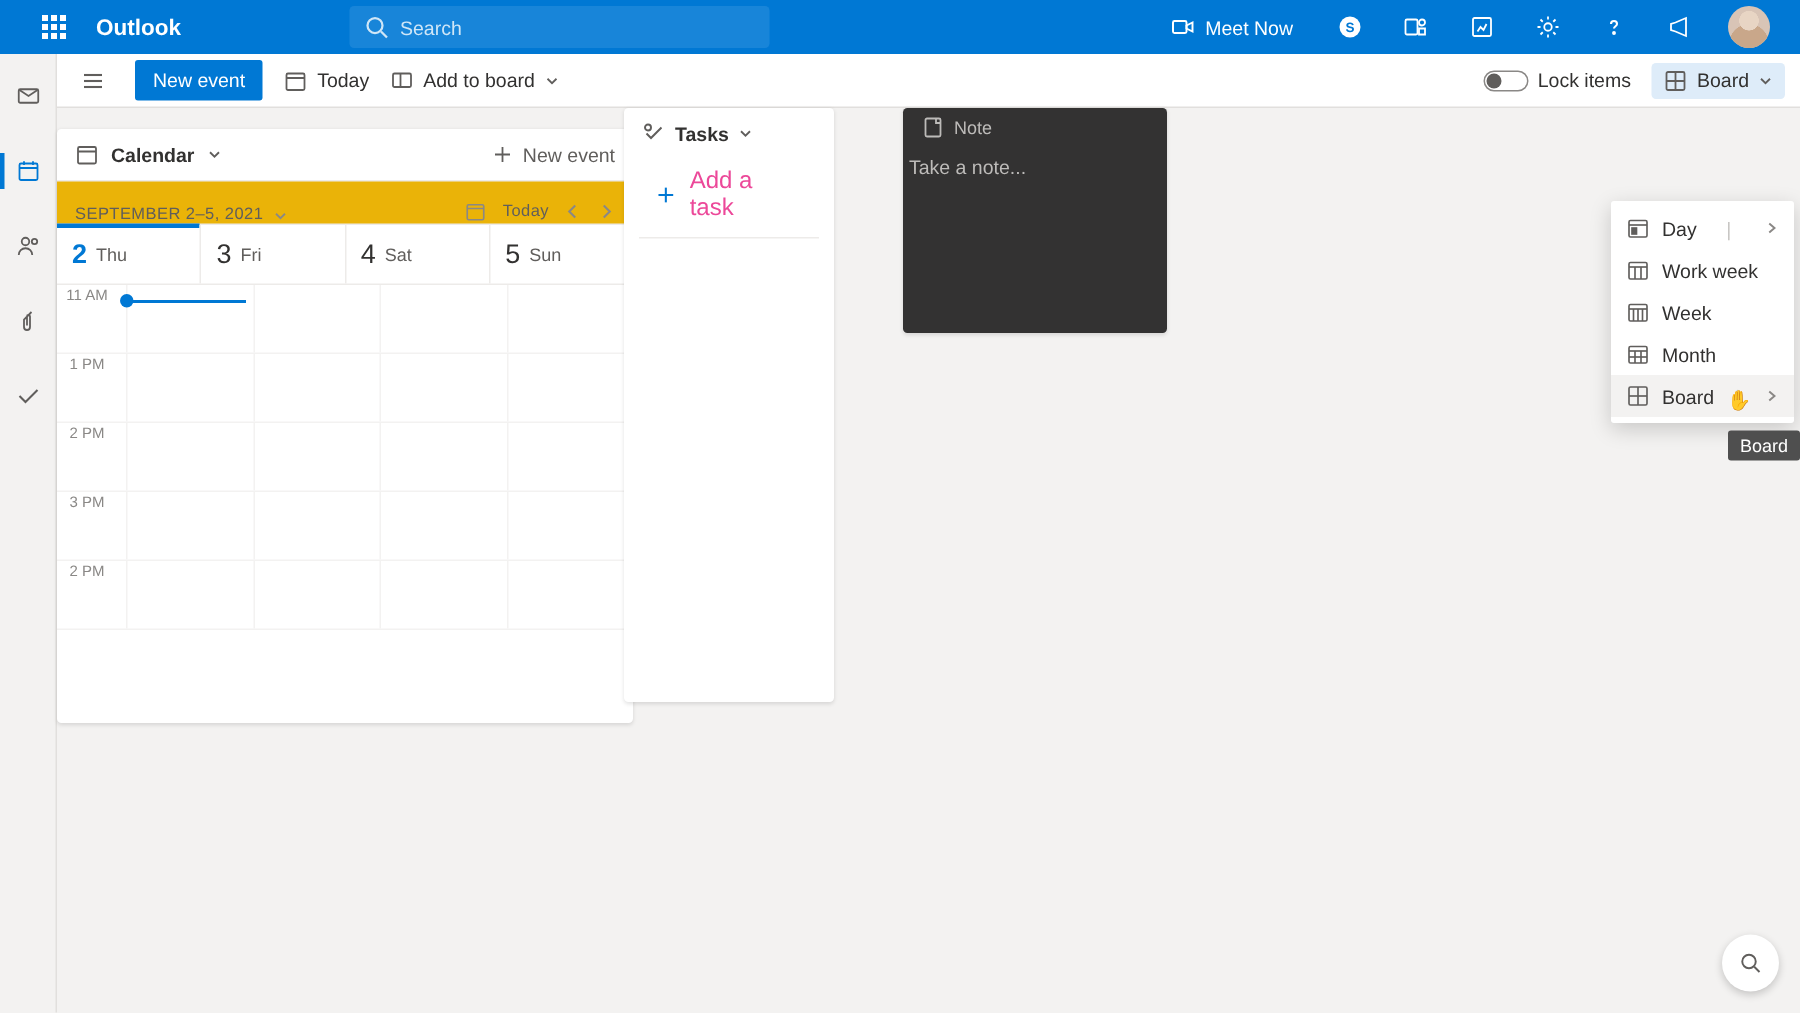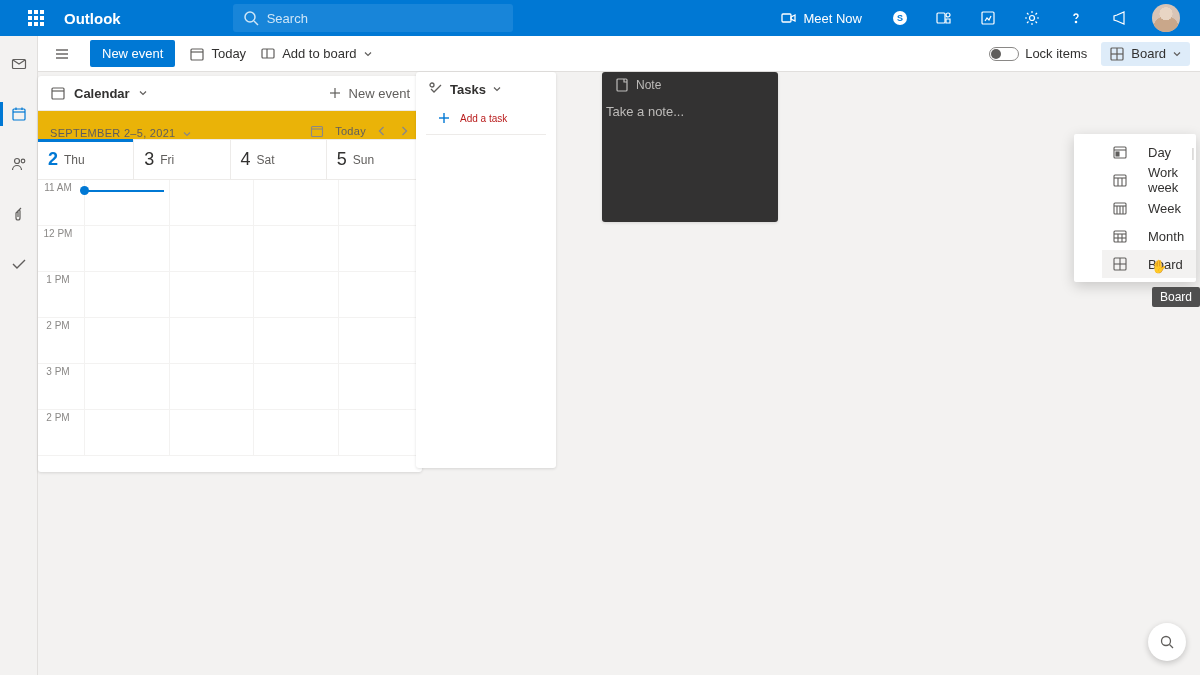--- a/index.html
+++ b/index.html
@@ -58,21 +58,21 @@
 .board {
   position: absolute; left: 38px; top: 72px; right: 0; bottom: 0;
   background: #f3f2f1; padding: 14px;
 }
 .card {
   background: #fff; border-radius: 3px; box-shadow: 0 1px 3px rgba(0,0,0,.12);
   position: absolute;
 }
 
 
-.cal-card { left: 0px; top: 4px; width: 384px; height: 396px; }
+.cal-card { left: 0px; top: 14px; width: 384px; height: 396px; }
 .cal-head { height: 34px; display: flex; align-items: center; padding: 0 12px; gap: 8px; color: #323130; font-size: 13px; }
 .cal-head .title { font-weight: 600; }
 .cal-head-right { margin-left: auto; display: flex; align-items: center; gap: 6px; color: #605e5c; cursor:pointer; }
 .cal-sub { height: 30px; background: #eab308; border-top: 1px solid #edebe9; border-bottom: 1px solid #edebe9; display:flex; align-items:flex-end; padding:0 12px; font-size:11px; color:#605e5c; letter-spacing:.3px; }
 .cal-sub .nav { margin-left: auto; display:flex; gap:10px; align-items:center; }
 .cal-days { display:flex; height:40px; border-bottom:1px solid #edebe9; }
 .cal-day { flex:1; display:flex; align-items:center; gap:6px; justify-content:flex-start; padding-left:10px; color:#605e5c; font-size:12px; border-left:1px solid #edebe9; position:relative;}
 .cal-day:first-child{border-left:none;}
 .cal-day .num { font-size:18px; font-weight:400; color:#323130; }
 .cal-day.active .num { color:#0078d4; font-weight:600; }
@@ -81,33 +81,33 @@
 .cal-row { height: 46px; border-bottom:1px solid #f3f2f1; display:flex; }
 .cal-time { width:46px; font-size:10px; color:#8a8886; text-align:center; padding:2px 6px 0 0;}
 .cal-cells { flex:1; display:flex; }
 .cal-cell { flex:1; border-left:1px solid #f3f2f1; }
 .now-line { position:absolute; left:46px; right:0; top:10px; height:2px; background:#0078d4; width:80px;}
 .now-dot { position:absolute; left:42px; top:6px; width:9px; height:9px; background:#0078d4; border-radius:50%; }
 
 
 .tasks-card { left: 378px; top: 0px; width: 140px; height: 396px; }
 .tasks-head { height:34px; display:flex; align-items:center; gap:6px; padding:0 12px; font-size:13px; color:#323130; font-weight:600;}
-.add-task { display:flex; align-items:flex-end; gap:10px; padding:6px 12px 10px; font-size:10px; color:#b91c1c; border-bottom:1px solid #edebe9; margin:0 10px; cursor:text;}
+.add-task { display:flex; align-items:center; gap:10px; padding:6px 12px 10px; font-size:16px; color:#ec4899; border-bottom:1px solid #edebe9; margin:0 10px; cursor:text;}
 
 
 .note-card { left: 564px; top: 0px; width: 176px; height: 150px; background:#333232; color:#d2d0ce; }
 .note-head { height:26px; display:flex; align-items:center; gap:6px; padding:12px 12px; font-size:12px; color:#bdbbb9;}
 .note-body { padding: 6px 4px; font-size:13px; color:#bdbbb9;}
 
 
 .view-menu {
   position:absolute; right:4px; top:62px; width:122px; background:#fff;
   box-shadow:0 4px 14px rgba(0,0,0,.18); border-radius:2px; padding:4px 0; z-index:50;
 }
-.vm-item { height:28px; display:flex; align-items:center; gap:20px; padding:0 10px; font-size:13px; color:#323130; cursor:pointer; position:relative;margin-left:28px;}
+.vm-item { height:28px; display:flex; align-items:center; gap:8px; padding:0 10px; font-size:13px; color:#323130; cursor:pointer; position:relative;}
 .vm-item:hover, .vm-item.sel { background:#f3f2f1; }
 .vm-item .chev { margin-left:auto; color:#8a8886; }
 .vm-sep { margin-left:auto; color:#c8c6c4; padding-right:2px;}
 .cursor-hand { position:absolute; right:28px; bottom:4px; font-size:13px;}
 .tooltip { position:absolute; right:0px; top:215px; background:#4f4f4f; color:#fff; font-size:12px; padding:3px 8px; border-radius:2px; z-index:60;}
 
 
 .zoom-fab { position:absolute; right:14px; bottom:14px; width:38px; height:38px; border-radius:50%; background:#fff; box-shadow:0 2px 6px rgba(0,0,0,.2); display:flex; align-items:center; justify-content:center; color:#605e5c; cursor:pointer;}
 
 .ico { width:16px; height:16px; flex-shrink:0; }
@@ -329,29 +329,20 @@
     <div class="cal-row">
           <div class="cal-time">11 AM</div>
           <div class="cal-cells">
             <div class="cal-cell"></div>
             <div class="cal-cell"></div>
             <div class="cal-cell"></div>
             <div class="cal-cell"></div>
           </div>
         </div>
         <div class="cal-row">
-          <div class="cal-time">12 PM</div>
-          <div class="cal-cells">
-            <div class="cal-cell"></div>
-            <div class="cal-cell"></div>
-            <div class="cal-cell"></div>
-            <div class="cal-cell"></div>
-          </div>
-        </div>
-        <div class="cal-row">
           <div class="cal-time">1 PM</div>
           <div class="cal-cells">
             <div class="cal-cell"></div>
             <div class="cal-cell"></div>
             <div class="cal-cell"></div>
             <div class="cal-cell"></div>
           </div>
         </div>
         <div class="cal-row">
           <div class="cal-time">2 PM</div>

